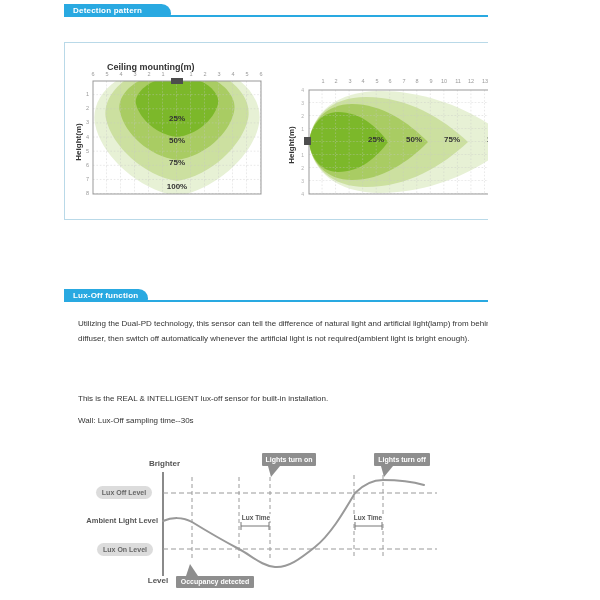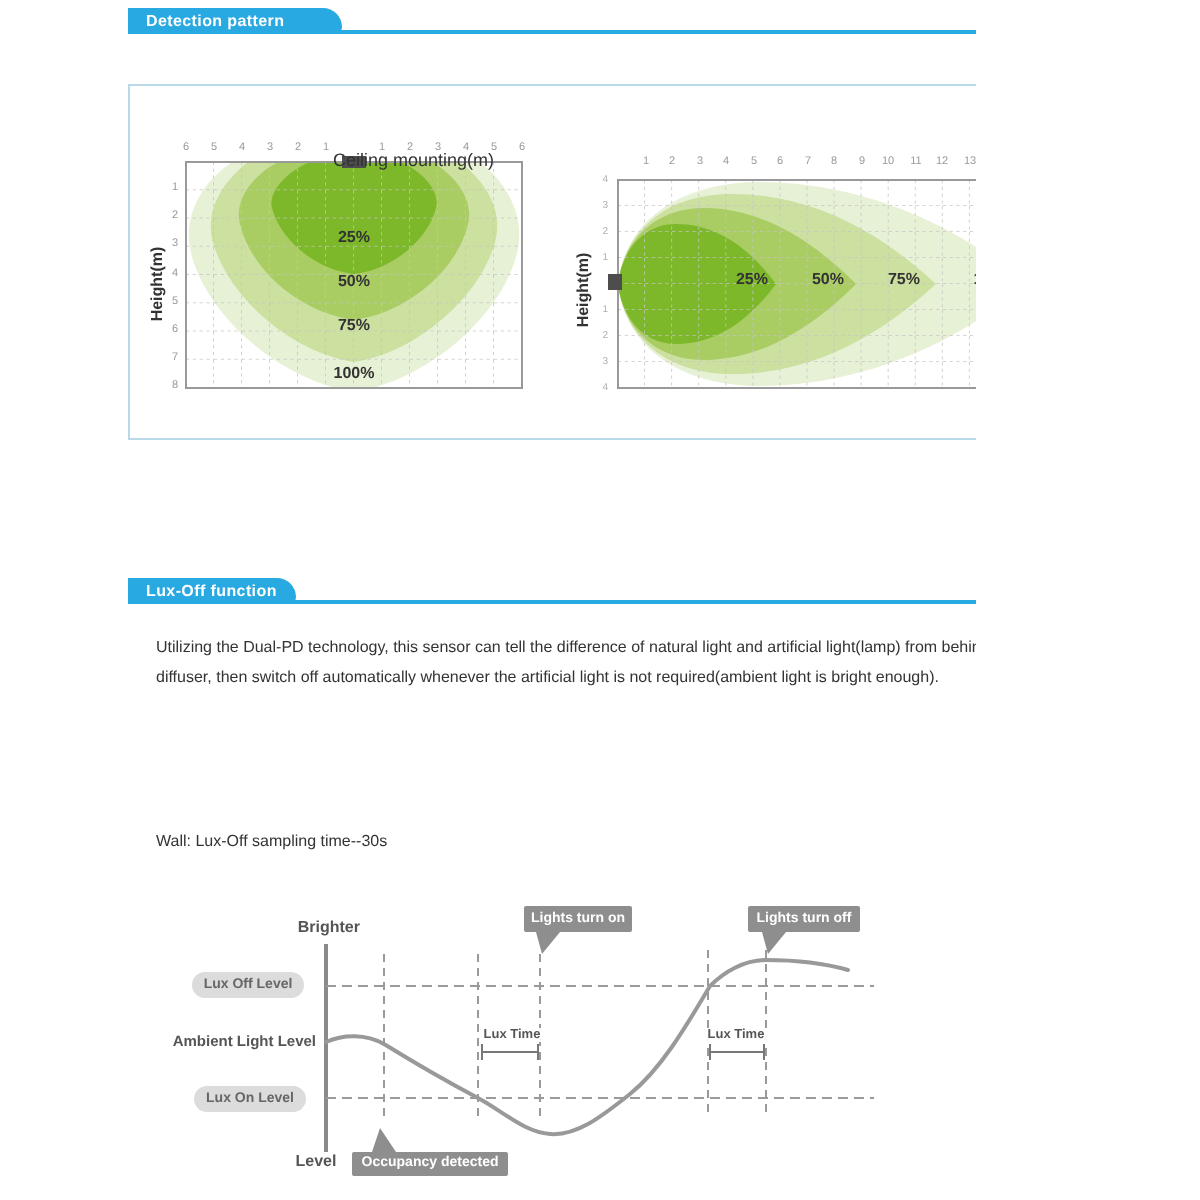--- a/index.html
+++ b/index.html
@@ -4,21 +4,21 @@
 <style>
   html,body{margin:0;padding:0;background:#fff;}
   #page{position:relative;width:488px;height:600px;background:#ffffff;overflow:hidden;
         font-family:"Liberation Sans",sans-serif;color:#333;}
   .ribbon{position:absolute;left:64px;width:107px;height:13px;background:#29a9e1;
           border-radius:0 11px 4px 0;color:#fff;font-size:8px;font-weight:bold;
           line-height:13px;padding-left:9px;box-sizing:border-box;letter-spacing:.2px;}
   .ribbon-line{position:absolute;left:64px;width:466px;height:2px;background:#29a9e1;}
   .charts-frame{position:absolute;left:64px;top:42px;width:459px;height:178px;
           border:1px solid #b9d9e8;box-sizing:border-box;background:#fff;}
-  .chart-title{position:absolute;font-size:9px;font-weight:normal;color:#333;text-align:right;margin-top:13px;}
+  .chart-title{position:absolute;font-size:9px;font-weight:bold;color:#333;text-align:left;}
   .yaxis-label{position:absolute;width:64px;height:10px;font-size:8px;font-weight:bold;color:#333;
           text-align:center;transform:rotate(-90deg);}
   .tick{position:absolute;font-size:5.5px;color:#999;text-align:center;line-height:7px;}
   .tick-r{position:absolute;font-size:5.5px;color:#999;text-align:right;line-height:7px;}
   .tick-w{position:absolute;font-size:5px;color:#b0b0b0;text-align:right;line-height:6px;}
   .zone-label{position:absolute;font-size:8px;font-weight:bold;color:#333;text-align:center;}
   .para{position:absolute;left:78px;width:452px;font-size:8px;line-height:15px;color:#333;}
   .pill{position:absolute;width:56px;height:13px;background:#dcdcdc;border-radius:7px;
         font-size:7px;font-weight:bold;color:#666;text-align:center;line-height:13px;}
   .badge{position:absolute;height:13px;background:#8e8e8e;border-radius:1px;
@@ -138,20 +138,21 @@
   <div class="zone-label" style="left:400px;top:135px;width:28px;">50%</div>
   <div class="zone-label" style="left:438px;top:135px;width:28px;">75%</div>
   <div class="zone-label" style="left:481px;top:135px;width:32px;">100%</div>
 
   <div class="ribbon" style="top:289px;width:84px;">
     <span>Lux-Off function</span>
   </div>
   <div class="ribbon-line" style="top:300px;"></div>
 
   <div class="para" style="top:316px;">Utilizing the Dual-PD technology, this sensor can tell the difference of natural light and artificial light(lamp) from behind the diffuser, then switch off automatically whenever the artificial light is not required(ambient light is bright enough).</div>
+  <div class="para" style="top:391px;">This is the REAL &amp; INTELLIGENT lux-off sensor for built-in installation.</div>
   <div class="para" style="top:413px;">Wall:  Lux-Off sampling time--30s</div>
 
   <svg style="left:80px;top:450px;" width="460" height="148" viewBox="80 450 460 148">
 
     <line x1="163" y1="472" x2="163" y2="576" stroke="#8a8a8a" stroke-width="2"></line>
 
     <line x1="163" y1="493" x2="437" y2="493" stroke="#9a9a9a" stroke-width="1.1" stroke-dasharray="5,3"></line>
     <line x1="163" y1="549" x2="437" y2="549" stroke="#9a9a9a" stroke-width="1.1" stroke-dasharray="5,3"></line>
 
     <g stroke="#9a9a9a" stroke-width="1" stroke-dasharray="4,3">

